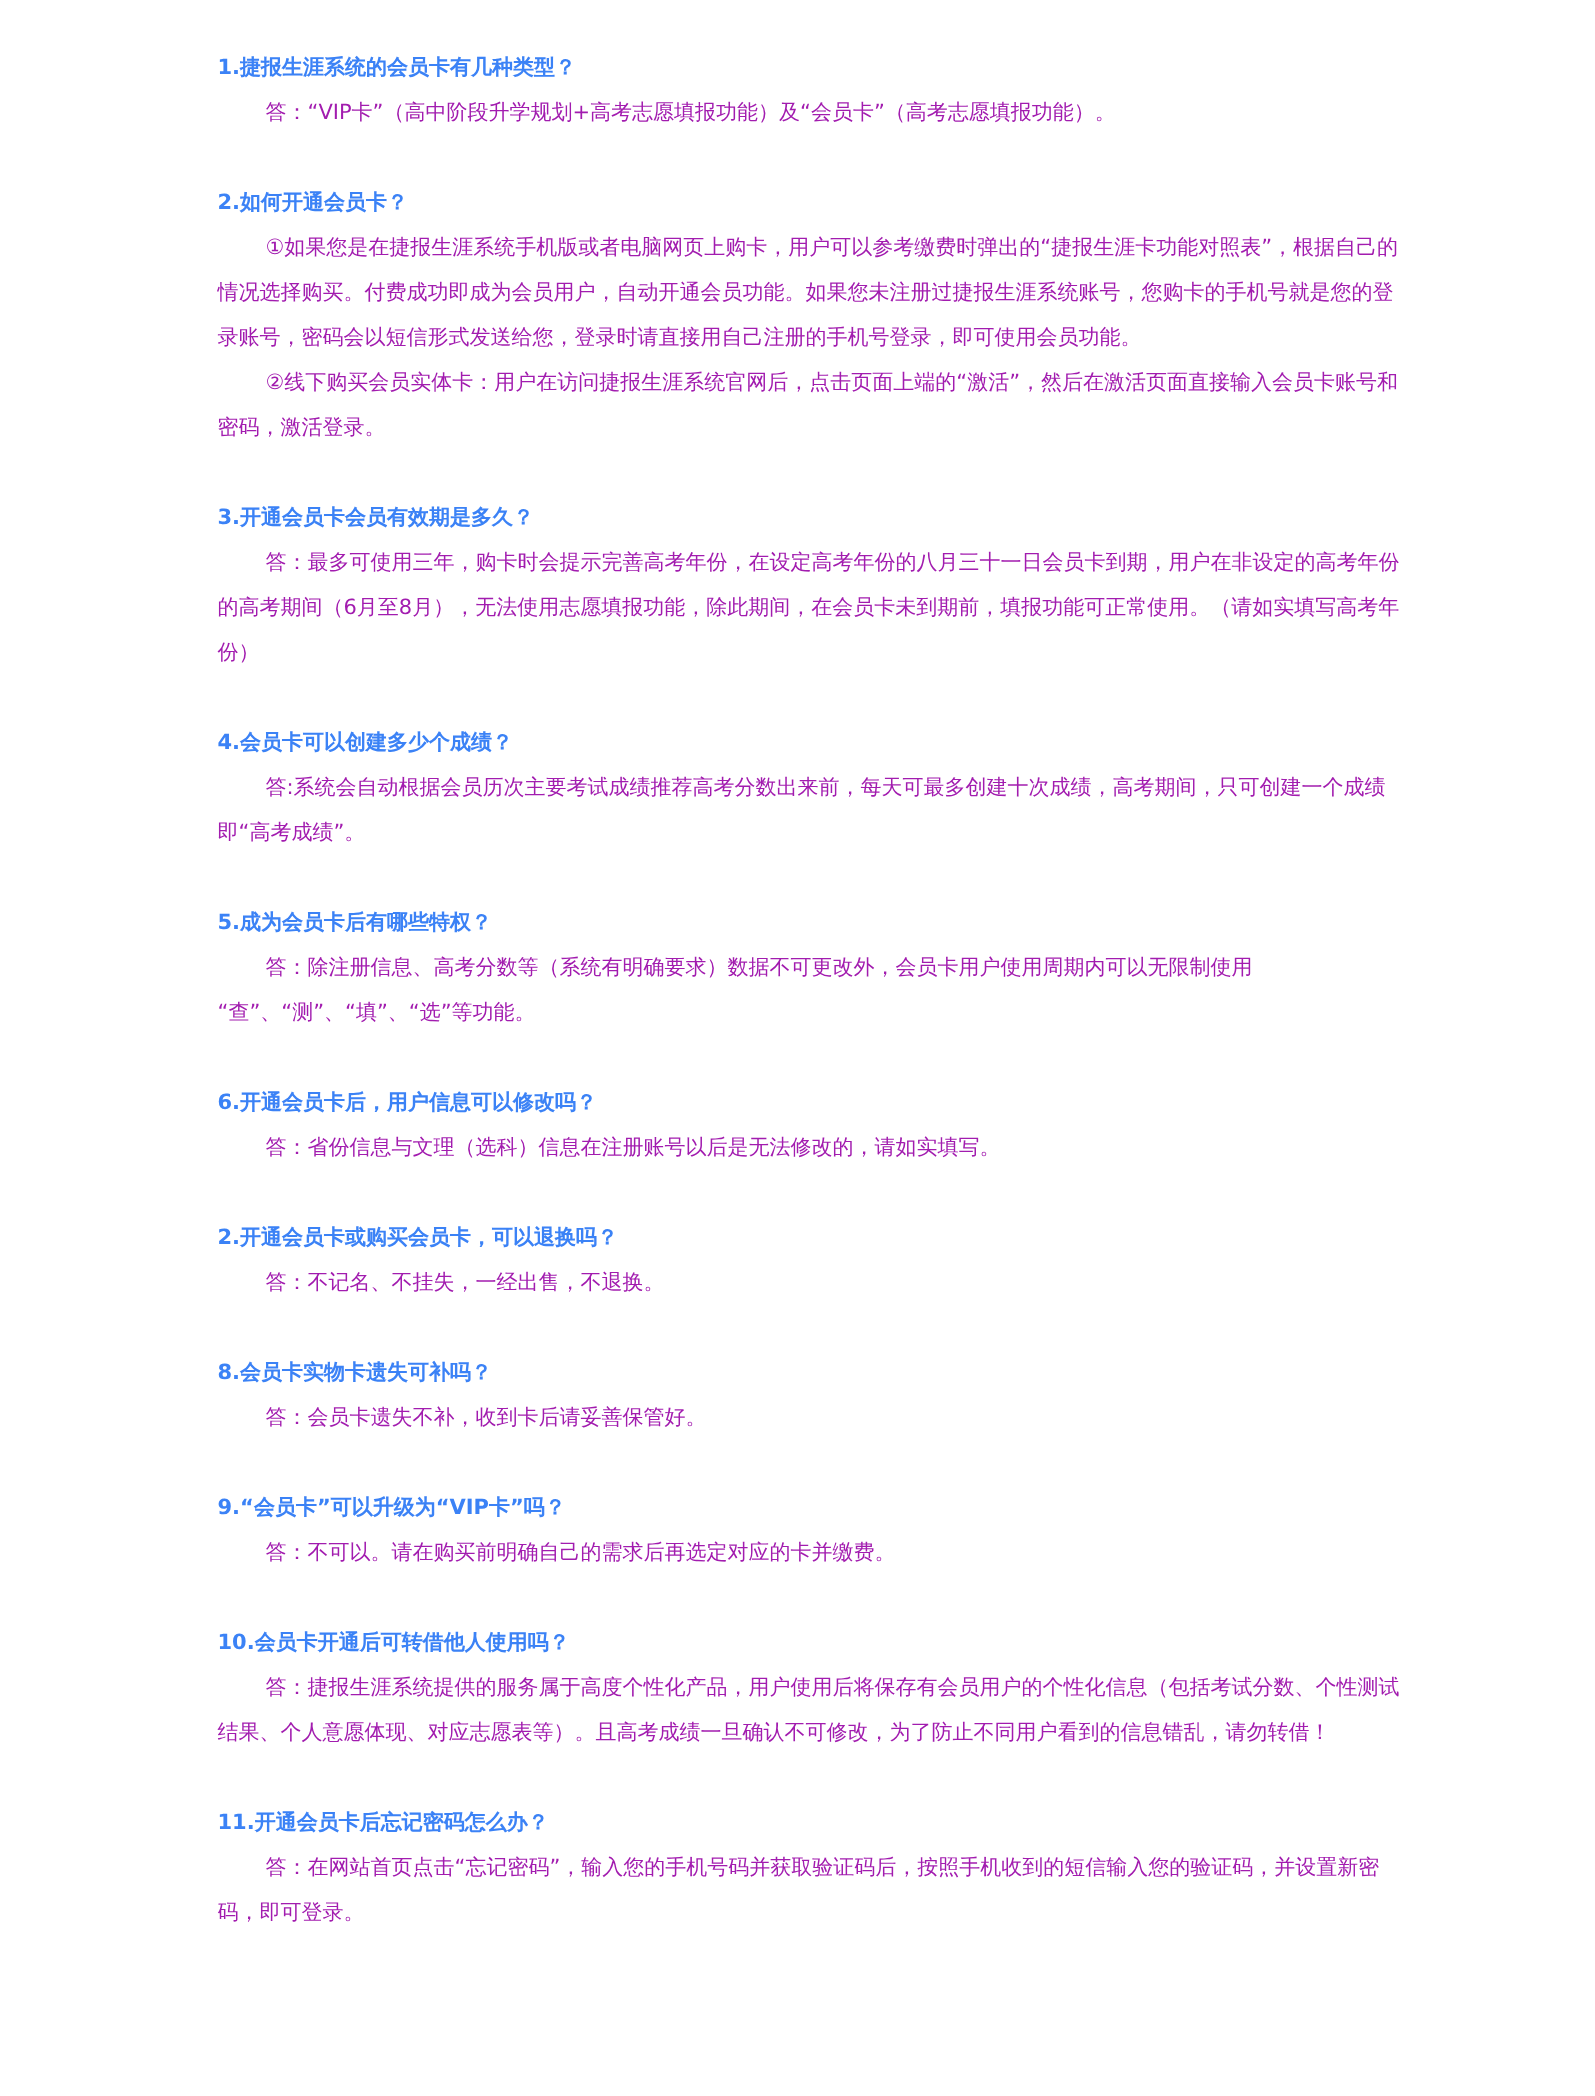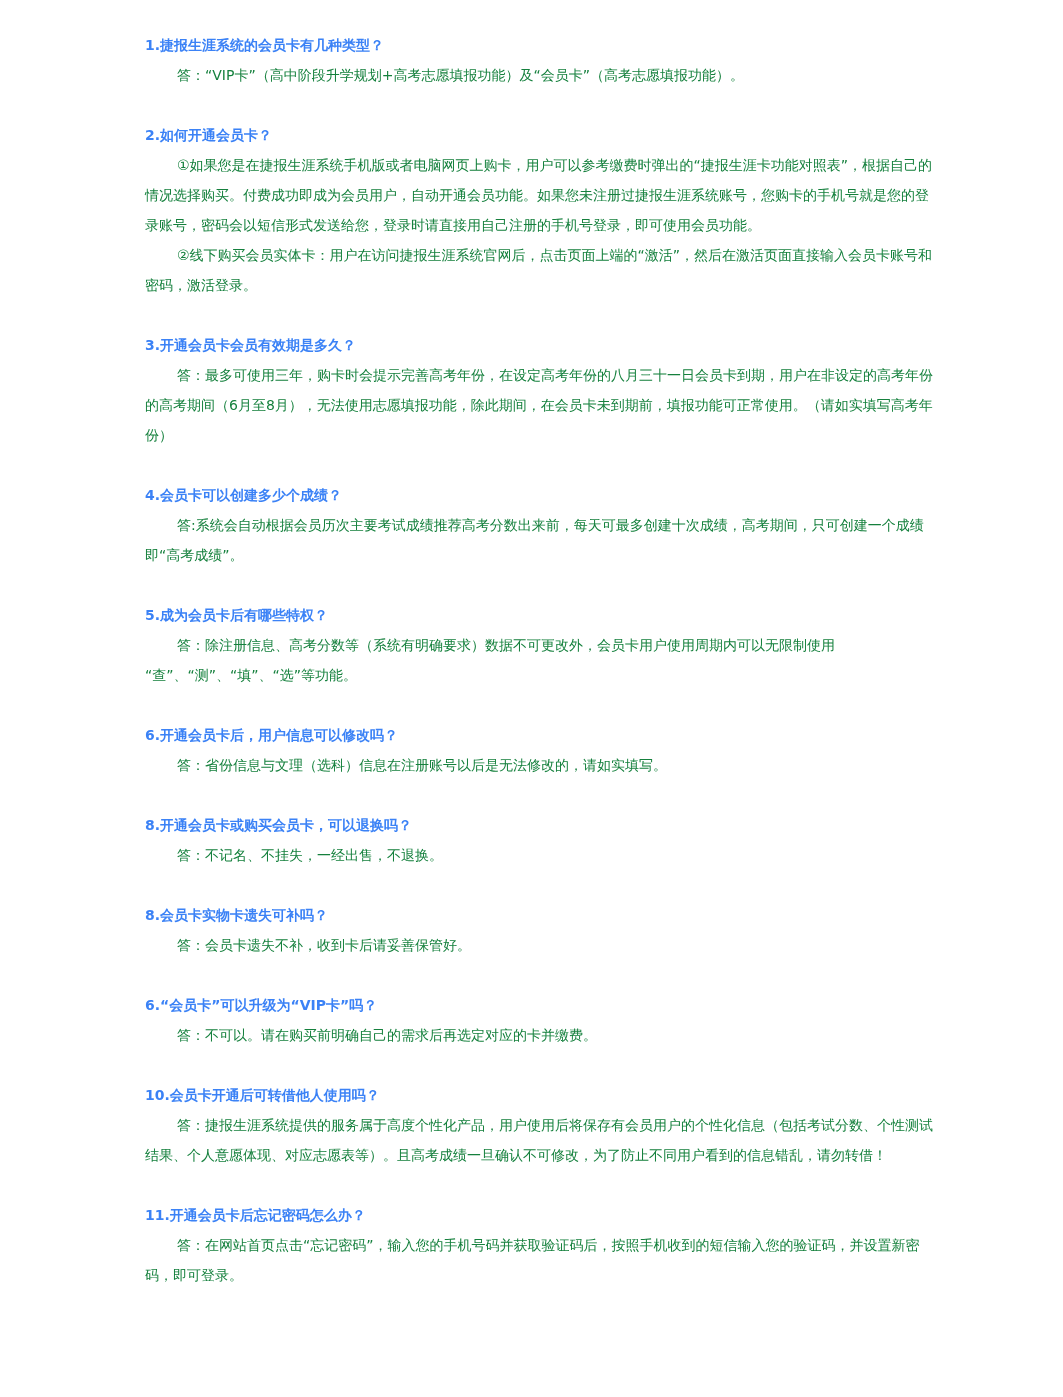--- a/index.html
+++ b/index.html
@@ -28,21 +28,21 @@
       font-size: 14px;
       font-weight: bold;
       color: #3b82f6;
       line-height: 30px;
       height: 30px;
       white-space: nowrap;
     }
     .answer {
       font-size: 14px;
       line-height: 30px;
-      color: #15803d;
+      color: #a21caf;
       margin: 0;
     }
     .indent {
       text-indent: 32px;
     }
     .indent-small {
       text-indent: 28px;
     }
     .gap {
       height: 30px;
@@ -85,33 +85,33 @@
   </div>
   <div class="gap"></div>
 
   <div class="qa">
     <div class="question">6.开通会员卡后，用户信息可以修改吗？</div>
     <p class="answer indent">答：省份信息与文理（选科）信息在注册账号以后是无法修改的，请如实填写。</p>
   </div>
   <div class="gap"></div>
 
   <div class="qa">
-    <div class="question">8.开通会员卡或购买会员卡，可以退换吗？</div>
+    <div class="question">2.开通会员卡或购买会员卡，可以退换吗？</div>
     <p class="answer indent">答：不记名、不挂失，一经出售，不退换。</p>
   </div>
   <div class="gap"></div>
 
   <div class="qa">
     <div class="question">8.会员卡实物卡遗失可补吗？</div>
     <p class="answer indent">答：会员卡遗失不补，收到卡后请妥善保管好。</p>
   </div>
   <div class="gap"></div>
 
   <div class="qa">
-    <div class="question">6.“会员卡”可以升级为“VIP卡”吗？</div>
+    <div class="question">9.“会员卡”可以升级为“VIP卡”吗？</div>
     <p class="answer indent">答：不可以。请在购买前明确自己的需求后再选定对应的卡并缴费。</p>
   </div>
   <div class="gap"></div>
 
   <div class="qa">
     <div class="question">10.会员卡开通后可转借他人使用吗？</div>
     <p class="answer indent">答：捷报生涯系统提供的服务属于高度个性化产品，用户使用后将保存有会员用户的个性化信息（包括考试分数、个性测试结果、个人意愿体现、对应志愿表等）。且高考成绩一旦确认不可修改，为了防止不同用户看到的信息错乱，请勿转借！</p>
   </div>
   <div class="gap"></div>
 

